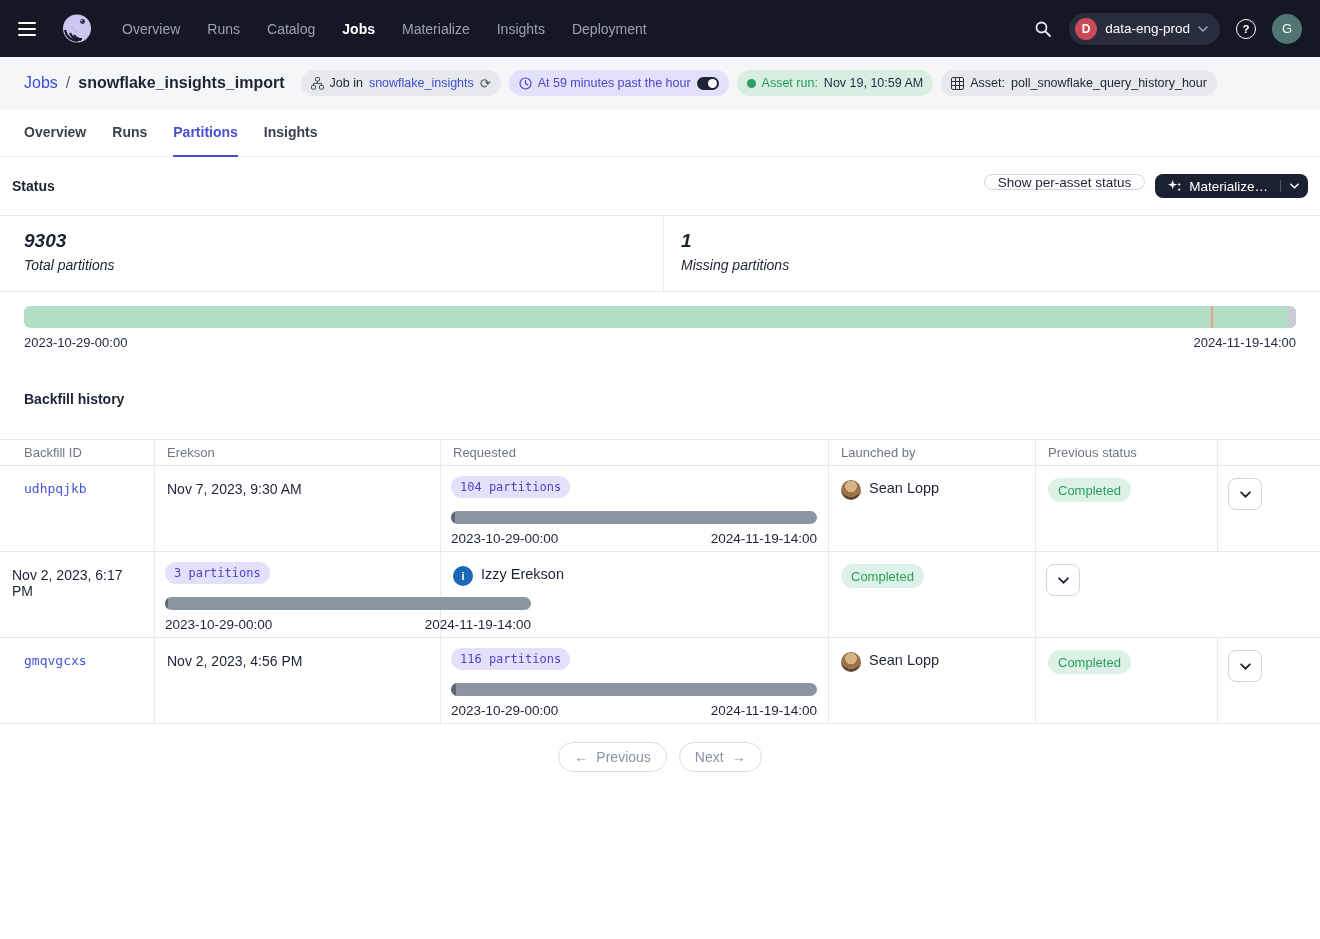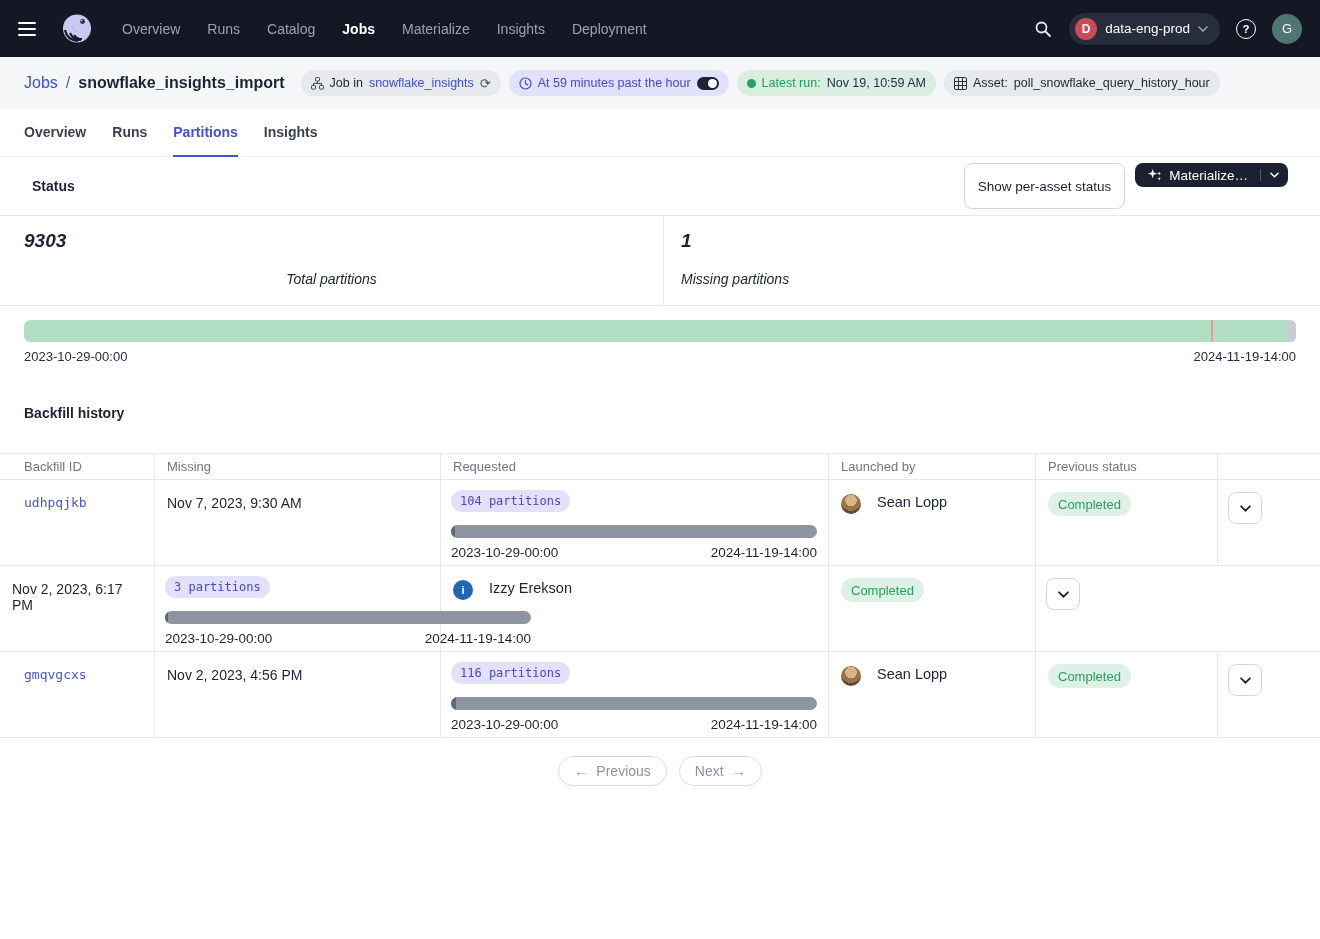--- a/index.html
+++ b/index.html
@@ -38,36 +38,36 @@
   .toggle { width:22px; height:13px; border-radius:7px; background:#1c2433; position:relative; display:inline-block; }
   .toggle::after { content:""; position:absolute; right:2px; top:2px; width:9px; height:9px; border-radius:50%; background:#fff; }
   .refresh-glyph { font-size:13px; color:#4a5362; line-height:1; }
 
   
   .tabs { display:flex; gap:26px; padding:0 24px; height:48px; background:#fff; border-bottom:1px solid #eef0f2; }
   .tab { display:flex; align-items:center; font-size:14px; font-weight:600; color:#39414f; text-decoration:none; border-bottom:2px solid transparent; margin-bottom:-1px; }
   .tab.active { color:#4650d0; border-bottom-color:#4650d0; }
 
   
-  .status-row { display:flex; align-items:center; padding:13px 32px; height:58px;gap:35px; }
+  .status-row { display:flex; align-items:center; padding:13px 12px; height:58px;gap:35px; }
   .section-title { font-size:14px; font-weight:700; }
   .status-actions { margin-left:auto; display:flex; gap:10px; }
-  .btn-outline { height:46px; border:1px solid #d3d7dd; border-radius:8px; background:#fff; font-size:13.5px; color:#1c2433; padding:0 13px; }
+  .btn-outline { height:16px; border:1px solid #d3d7dd; border-radius:8px; background:#fff; font-size:13.5px; color:#1c2433; padding:0 13px; }
   .btn-split { height:24px; background:#1b2130; border-radius:8px; display:flex; align-items:stretch; color:#fff; overflow:hidden; }
   .btn-split-main { display:flex; align-items:center; gap:7px; padding:0 12px; font-size:13.5px; color:#fff; }
   .btn-split-sep { width:1px; background:rgba(255,255,255,.25); margin:6px 0; }
   .btn-split-caret { display:grid; place-items:center; width:27px; }
 
   
   .stats { display:flex; border-top:1px solid #e7e9ec; border-bottom:1px solid #e7e9ec;font-style:italic; }
   .stat { padding:14px 24px 18px; }
   .stat.first { width:663px; }
   .stat + .stat { border-left:1px solid #e7e9ec; padding-left:17px; }
   .stat-value { font-size:19px; font-weight:700; }
-  .stat-label { font-size:14px; margin-top:19px;text-align:center; }
+  .stat-label { font-size:14px; margin-top:5px; }
 
   
   .timeline { padding:14px 24px 18px; }
   .tl-bar { position:relative; height:22px; border-radius:6px; background:#b2dfc4; overflow:hidden; }
   .tl-tick { position:absolute; top:0; bottom:0; width:2px; background:#ec9a92; }
   .tl-cap { position:absolute; right:0; top:0; bottom:0; width:8px; background:#c9cdd3; }
   .tl-labels { display:flex; justify-content:space-between; font-size:13px; margin-top:7px; color:#242d3f; }
 
   
   .bf-heading { font-size:14px; font-weight:700; padding:23px 24px 16px; }
@@ -79,21 +79,21 @@
   .bf-head .bf-cell { padding-top:5px; padding-bottom:5px; font-size:13px; color:#6f7685; }
   .bf-body-row { min-height:86px; }
   .cell-id { font-family:"DejaVu Sans Mono","Liberation Mono",monospace; font-size:13px; color:#4553d8; padding-top:15px; }
   .cell-id a { color:#4553d8; text-decoration:none; }
   .cell-created { font-size:14px; padding-top:15px; }
   .cell-req { padding:10px 12px 0 10px; }
   .req-pill { display:inline-flex; align-items:center; height:22px; padding:0 9px; background:#e3e1fa; border-radius:11px; color:#4a47c9; font-family:"DejaVu Sans Mono","Liberation Mono",monospace; font-size:12px; }
   .req-bar { position:relative; height:13px; border-radius:7px; background:#8d95a2; margin-top:13px; width:366px; overflow:hidden; }
   .req-cap { position:absolute; left:0; top:0; bottom:0; background:#5f6775; }
   .req-dates { display:flex; justify-content:space-between; width:366px; font-size:13.5px; margin-top:7px; color:#1c2433; }
-  .cell-user { display:flex; align-items:flex-start; gap:16px; padding-top:14px; font-size:14.5px; }
+  .cell-user { display:flex; align-items:flex-start; gap:8px; padding-top:14px; font-size:14.5px; }
   .avatar-photo { width:20px; height:20px; border-radius:50%; flex:none;
     background:radial-gradient(circle at 50% 32%, #d8b383 0 34%, #9a7448 35% 62%, #5f4632 63% 100%); }
   .avatar-letter { width:20px; height:20px; border-radius:50%; flex:none; background:#1d67b5; color:#fff; font-size:11px; font-weight:700; display:grid; place-items:center; }
   .cell-status { padding-top:12px; }
   .status-pill { display:inline-flex; align-items:center; height:24px; padding:0 10px; border-radius:12px; background:#def1e6; color:#27a05e; font-size:13px; }
   .cell-menu { padding-top:12px; padding-left:10px; }
   .menu-btn { width:34px; height:32px; border:1px solid #d3d7dd; border-radius:8px; background:#fff; display:grid; place-items:center; }
 
   
   .pager { display:flex; justify-content:center; gap:12px; padding-top:18px; }
@@ -171,21 +171,21 @@
     <svg width="13" height="13" viewBox="0 0 13 13">
       <circle cx="6.5" cy="6.5" r="5.5" stroke="#4a47c9" stroke-width="1.2" fill="none"></circle>
       <path d="M6.5 3.5v3.2l2.2 1.2" stroke="#4a47c9" stroke-width="1.2" fill="none" stroke-linecap="round"></path>
     </svg>
     <span>At 59 minutes past the hour</span>
     <span class="toggle"></span>
   </span>
 
   <span class="pill pill-green">
     <span class="green-dot"></span>
-    <span class="green-label">Latest run:</span>
+    <span class="green-label">Asset run:</span>
     <a href="#" style="color:#1d2b48">Nov 19, 10:59 AM</a>
   </span>
 
   <span class="pill pill-gray">
     <svg width="13" height="13" viewBox="0 0 13 13">
       <rect x="0.5" y="0.5" width="12" height="12" rx="1.5" stroke="#2a3242" fill="none"></rect>
       <path d="M4.5 0.5v12M8.5 0.5v12M0.5 4.5h12M0.5 8.5h12" stroke="#2a3242"></path>
     </svg>
     <span>Asset:</span>
     <a href="#" style="color:#1c2433">poll_snowflake_query_history_hour</a>
@@ -242,21 +242,21 @@
     <span>2023-10-29-00:00</span>
     <span>2024-11-19-14:00</span>
   </div>
 </div>
 
 <div class="bf-heading">Backfill history</div>
 
 <div class="bf-table">
   <div class="bf-row bf-head">
     <div class="bf-cell pad-lg">Backfill ID</div>
-    <div class="bf-cell">Missing</div>
+    <div class="bf-cell">Erekson</div>
     <div class="bf-cell">Requested</div>
     <div class="bf-cell">Launched by</div>
     <div class="bf-cell">Previous status</div>
     <div class="bf-cell"></div>
   </div>
 
   <div class="bf-row bf-body-row">
     <div class="bf-cell pad-lg cell-id"><a href="#">udhpqjkb</a></div>
     <div class="bf-cell cell-created">Nov 7, 2023, 9:30 AM</div>
     <div class="bf-cell cell-req">

